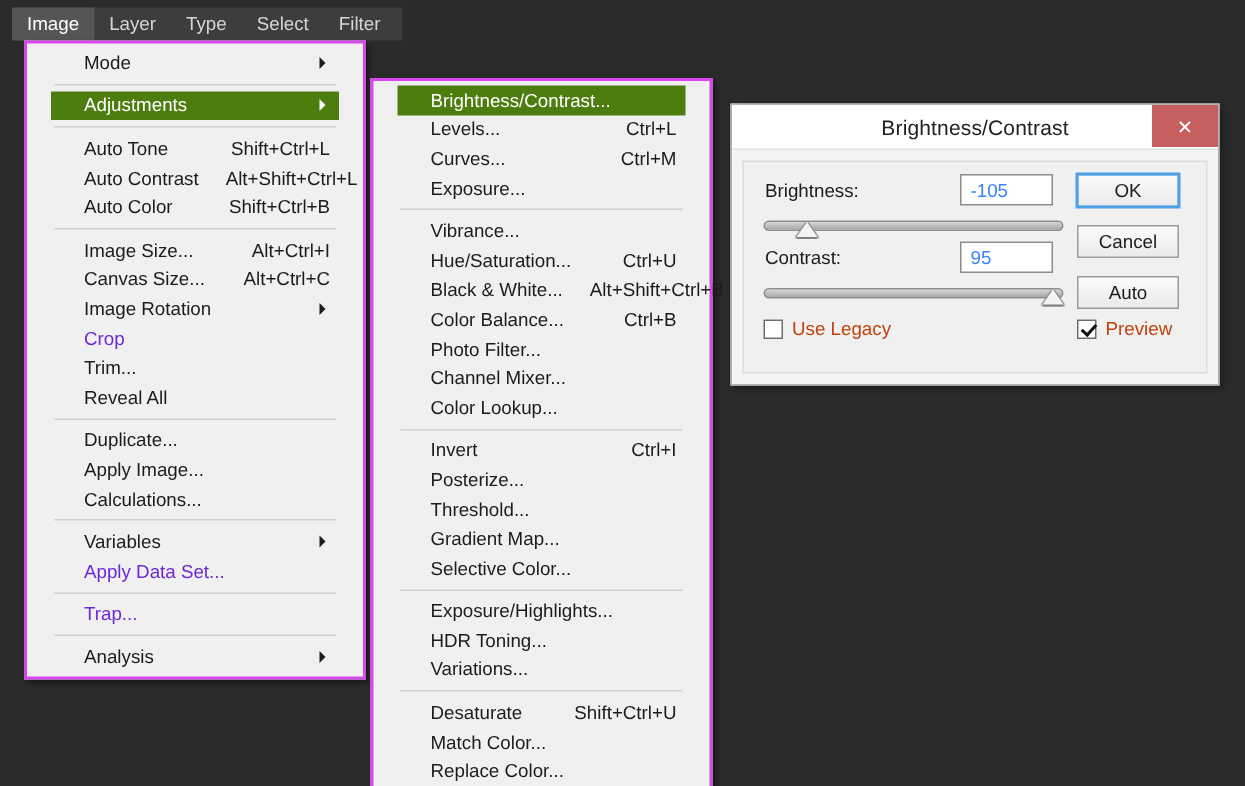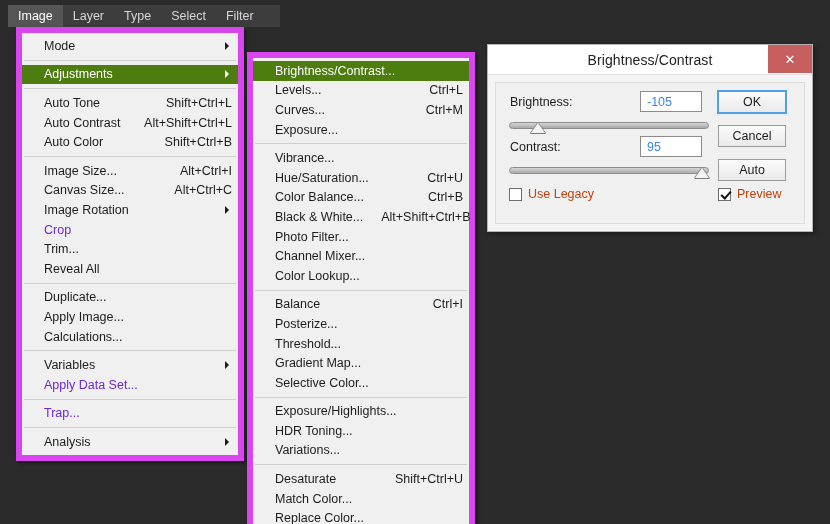--- a/index.html
+++ b/index.html
@@ -18,43 +18,43 @@
 
   
   #menubar {
     position: absolute;
     left: 8px;
     top: 5px;
     height: 22px;
     display: flex;
     align-items: stretch;
     background: #3d3d3d;
-    padding-right: 16px;
+    padding-right: 4px;
   }
   .menubar-item {
     display: flex;
     align-items: center;
     padding: 0 10px;
     font-size: 12.5px;
     color: #d6d6d6;
     line-height: 1;
     white-space: nowrap;
   }
   .menubar-item.active {
     background: #555555;
     color: #ffffff;
   }
 
   
   .menu-panel {
     position: absolute;
     background: #f0f0f0;
-    border: 6px solid #d946ef;
-    box-sizing: border-box;
-    padding: 3px 0;
+    border: 2px solid #d946ef;
+    box-sizing: border-box;
+    padding: 3px 16px;
     box-shadow: 2px 2px 4px rgba(0,0,0,0.45);
   }
   #image-menu {
     left: 16px;
     top: 27px;
     width: 228px;
   }
   #adjustments-menu {
     left: 247px;
     top: 52px;
@@ -102,21 +102,21 @@
   .menu-sep {
     height: 1px;
     background: #d0d0d0;
     margin: 4px 2px 4px 2px;
   }
 
   
   #bc-dialog {
     position: absolute;
     left: 487px;
-    top: 44px;
+    top: 69px;
     width: 326px;
     background: #f4f4f4;
     border: 1px solid #b4b4b4;
     box-sizing: border-box;
     box-shadow: 2px 2px 5px rgba(0,0,0,0.4);
   }
   #bc-titlebar {
     position: relative;
     height: 29px;
     background: #ffffff;
@@ -339,39 +339,39 @@
     </div>
     <div class="menu-sep"></div>
     <div class="menu-row">
       <span class="mlabel">Vibrance...</span>
     </div>
     <div class="menu-row">
       <span class="mlabel">Hue/Saturation...</span>
       <span class="mshort">Ctrl+U</span>
     </div>
     <div class="menu-row">
+      <span class="mlabel">Black &amp; White...</span>
+      <span class="mshort">Alt+Shift+Ctrl+B</span>
+    </div>
+    <div class="menu-row">
       <span class="mlabel">Color Balance...</span>
       <span class="mshort">Ctrl+B</span>
     </div>
     <div class="menu-row">
-      <span class="mlabel">Black &amp; White...</span>
-      <span class="mshort">Alt+Shift+Ctrl+B</span>
-    </div>
-    <div class="menu-row">
       <span class="mlabel">Photo Filter...</span>
     </div>
     <div class="menu-row">
       <span class="mlabel">Channel Mixer...</span>
     </div>
     <div class="menu-row">
       <span class="mlabel">Color Lookup...</span>
     </div>
     <div class="menu-sep"></div>
     <div class="menu-row">
-      <span class="mlabel">Balance</span>
+      <span class="mlabel">Invert</span>
       <span class="mshort">Ctrl+I</span>
     </div>
     <div class="menu-row">
       <span class="mlabel">Posterize...</span>
     </div>
     <div class="menu-row">
       <span class="mlabel">Threshold...</span>
     </div>
     <div class="menu-row">
       <span class="mlabel">Gradient Map...</span>

